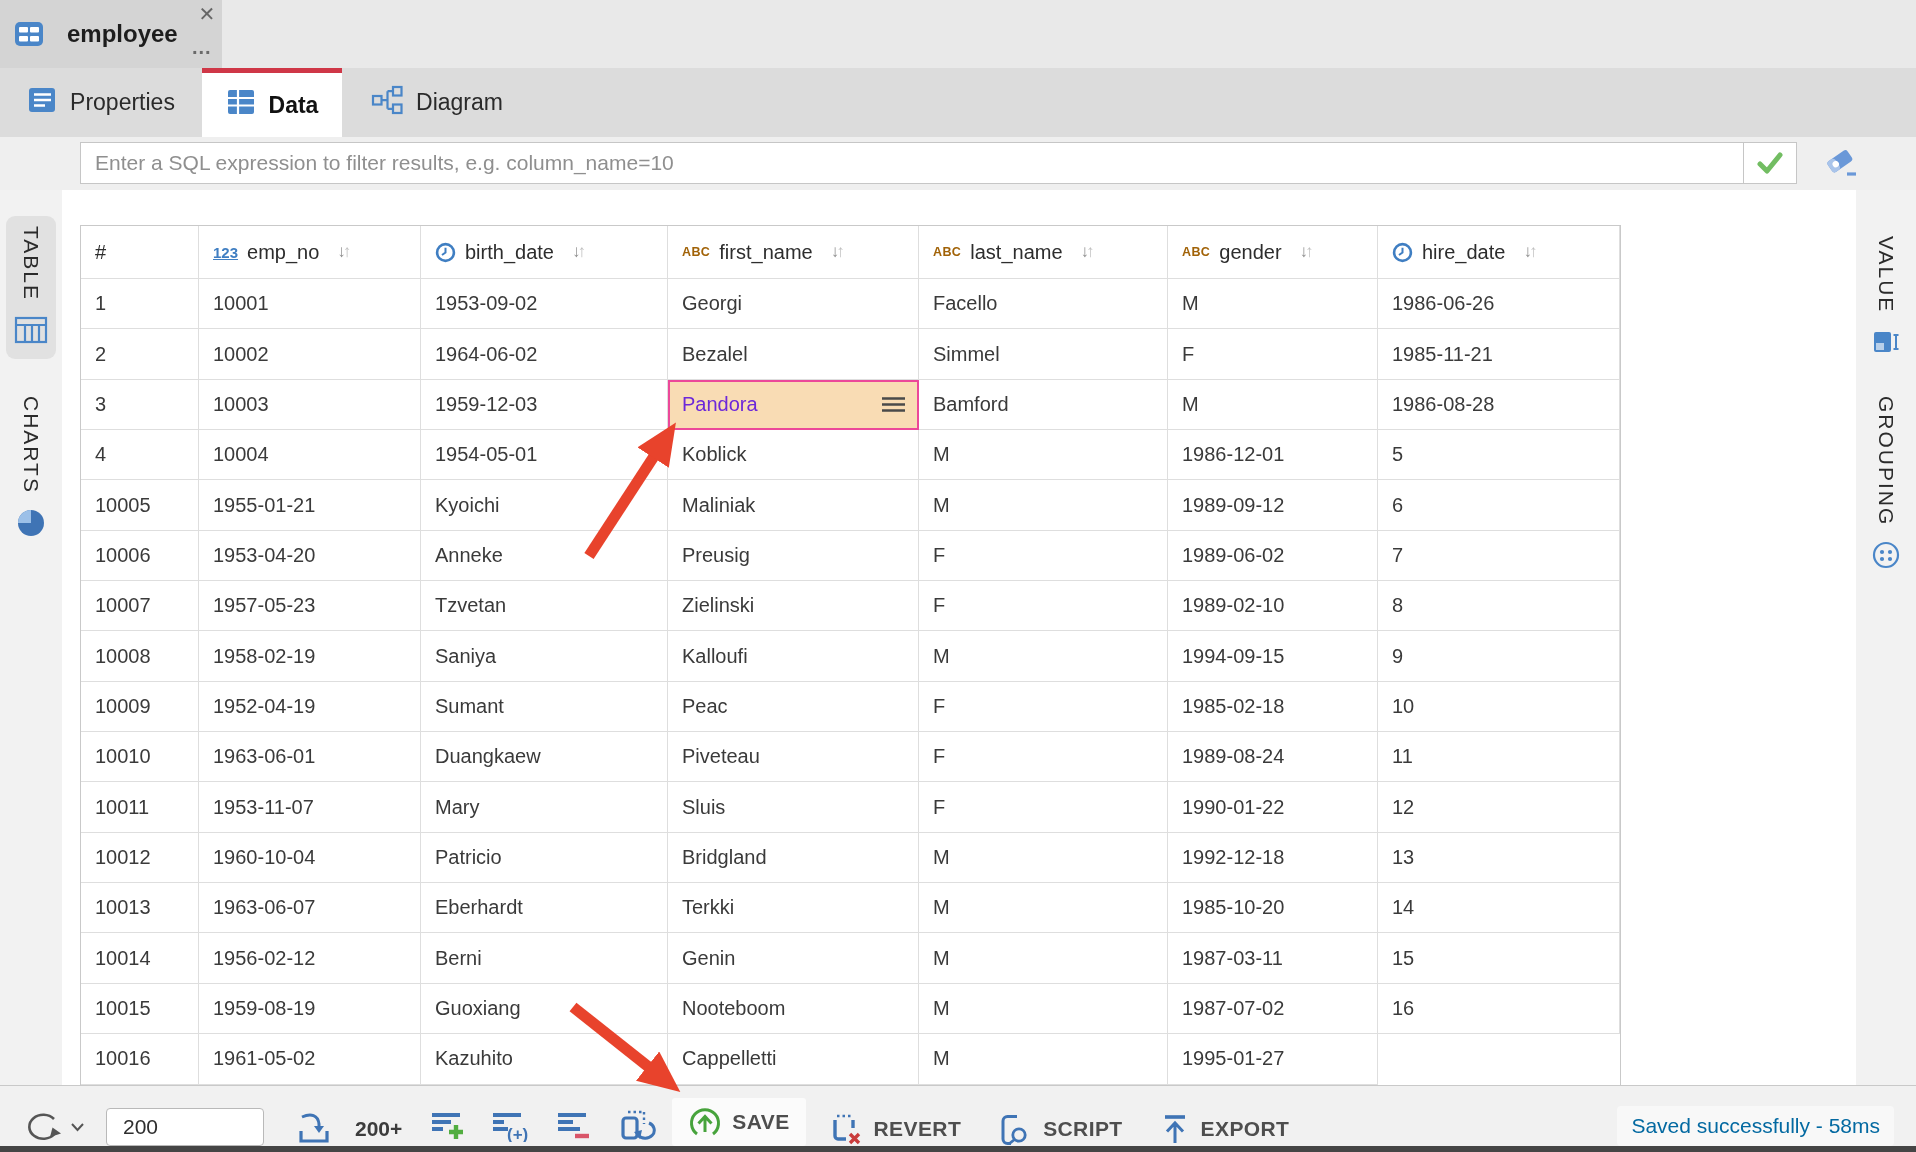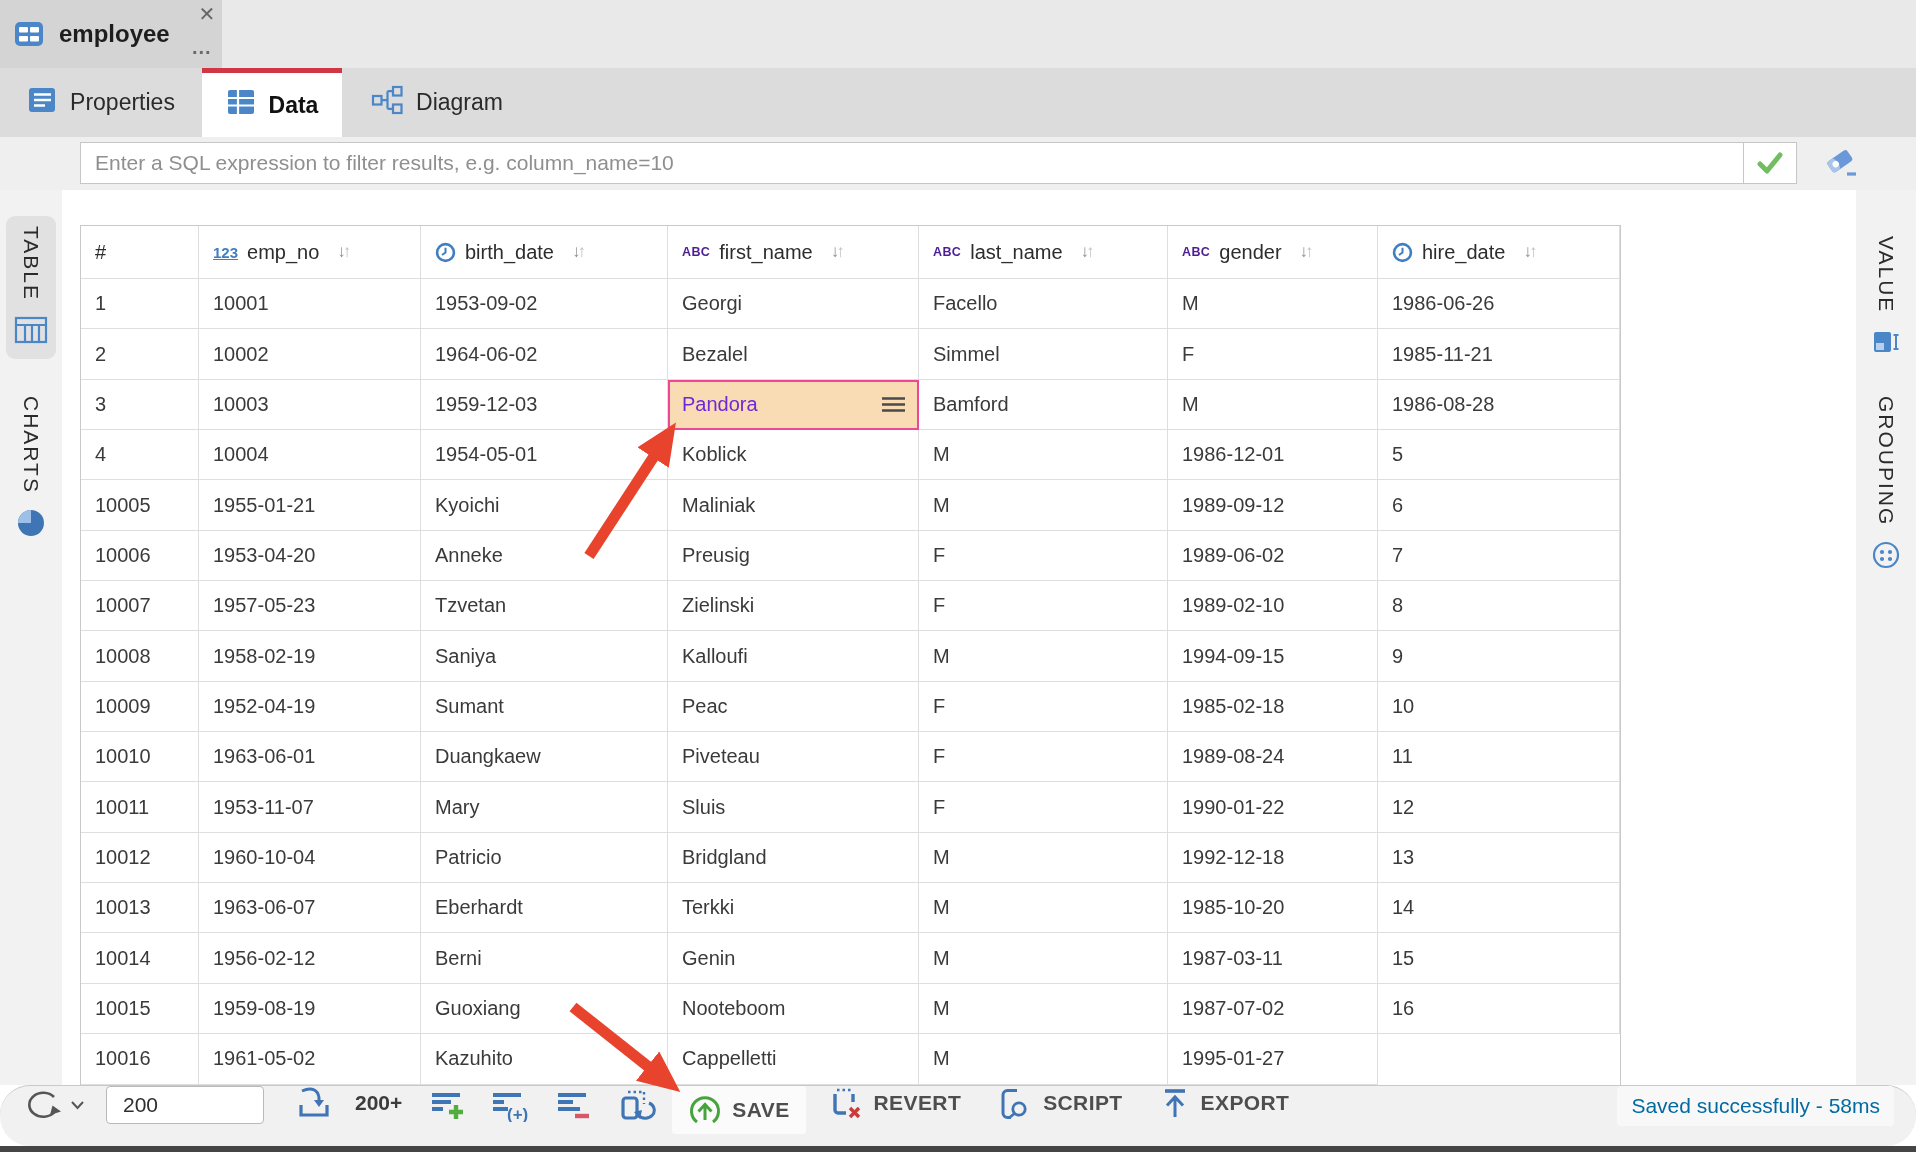--- a/index.html
+++ b/index.html
@@ -2,21 +2,21 @@
 <html><head>
 <meta charset="utf-8">
 <style>
   html,body{margin:0;padding:0;background:#fff;}
   .screen{position:relative;width:1916px;height:1152px;overflow:hidden;
     font-family:"Liberation Sans",sans-serif;background:#fff;-webkit-font-smoothing:antialiased;}
 
   
   .tabbar1{position:absolute;left:0;top:0;width:1916px;height:68px;background:#e9e9e9;}
   .doc-tab{position:absolute;left:0;top:0;width:222px;height:68px;background:#d4d4d4;
-    display:flex;align-items:center;padding-left:14px;box-sizing:border-box;}
+    display:flex;align-items:center;padding-left:14px;box-sizing:border-box;gap:8px;}
   .doc-tab .ticon{flex:0 0 auto;display:flex;}
   .doc-tab .tlabel{margin-left:15px;font-size:24px;font-weight:700;color:#1d1d1d;}
   .tab-close{position:absolute;left:194px;top:2px;font-size:20px;color:#666;cursor:default;
     width:26px;height:24px;text-align:center;line-height:24px;}
   .tab-more{position:absolute;left:192px;top:36px;font-size:20px;color:#6a6a6a;font-weight:700;letter-spacing:1px;}
 
   
   .tabbar2{position:absolute;left:0;top:68px;width:1916px;height:69px;background:#dcdcdc;display:flex;}
   .vtab{display:flex;align-items:center;justify-content:center;gap:13px;height:69px;
     font-size:23px;color:#2a2a2a;box-sizing:border-box;}
@@ -48,31 +48,31 @@
   
   .grid{position:absolute;left:80px;top:225px;display:grid;
     grid-template-columns:118px 222px 247px 251px 249px 210px 242px;
     grid-template-rows:53px;grid-auto-rows:50.35px;
     border:1px solid #c9c9c9;background:#fff;}
   .cell{display:flex;align-items:center;padding-left:14px;box-sizing:border-box;
     border-right:1px solid #dedede;border-bottom:1px solid #dedede;
     font-size:20px;color:#3a3a3a;white-space:nowrap;overflow:hidden;}
   .hcell{color:#2d2d2d;gap:9px;}
   .hnum{color:#3f7ec2;font-weight:700;font-size:15px;text-decoration:underline;}
-  .habc{color:#4c1d95;font-weight:700;font-size:12.5px;letter-spacing:0.4px;}
+  .habc{color:#a16207;font-weight:700;font-size:12.5px;letter-spacing:0.4px;}
   .sort{margin-left:9px;font-size:17px;}
   .sort b{font-weight:400;color:#8f8f8f;}
   .sort i{font-style:normal;color:#c0c0c0;margin-left:-3px;}
   .cell.selected{background:#f9dcb4;border:2px solid #ec4899;justify-content:space-between;
     padding-right:10px;padding-left:12px;color:#6d28d9;}
   .burger{flex:0 0 auto;}
 
   
   .toolbar{position:absolute;left:0;top:1085px;width:1916px;height:61px;background:#f1f1f1;
-    border-top:1px solid #c9c9c9;display:flex;align-items:flex-start;box-sizing:border-box;border-radius:30px;}
+    border-top:1px solid #c9c9c9;display:flex;align-items:flex-end;box-sizing:border-box;}
   .tb-refresh{margin-left:20px;display:flex;align-items:center;gap:5px;}
   .rowlimit{margin-left:22px;width:158px;height:38px;background:#fff;border:1px solid #b9b9b9;
     border-radius:4px;display:flex;align-items:center;padding-left:16px;box-sizing:border-box;
     font-size:21px;color:#2e2e2e;}
   .tb-fetch{margin-left:30px;display:flex;align-items:center;gap:23px;}
   .tb-fetch .fetch-label{font-size:21px;font-weight:700;color:#3c3c3c;}
   .tb-ibtn{display:flex;align-items:center;justify-content:center;width:40px;height:40px;}
   .tb-add{margin-left:26px;} .tb-dup{margin-left:22px;} .tb-del{margin-left:24px;} .tb-copy{margin-left:22px;}
   .tb-btn{display:flex;align-items:center;gap:10px;font-size:21px;font-weight:700;color:#4e4e4e;letter-spacing:0.4px;}
   .tb-save{margin-left:16px;background:#fbfbfb;border-radius:3px;height:48px;padding:0 16px;}

